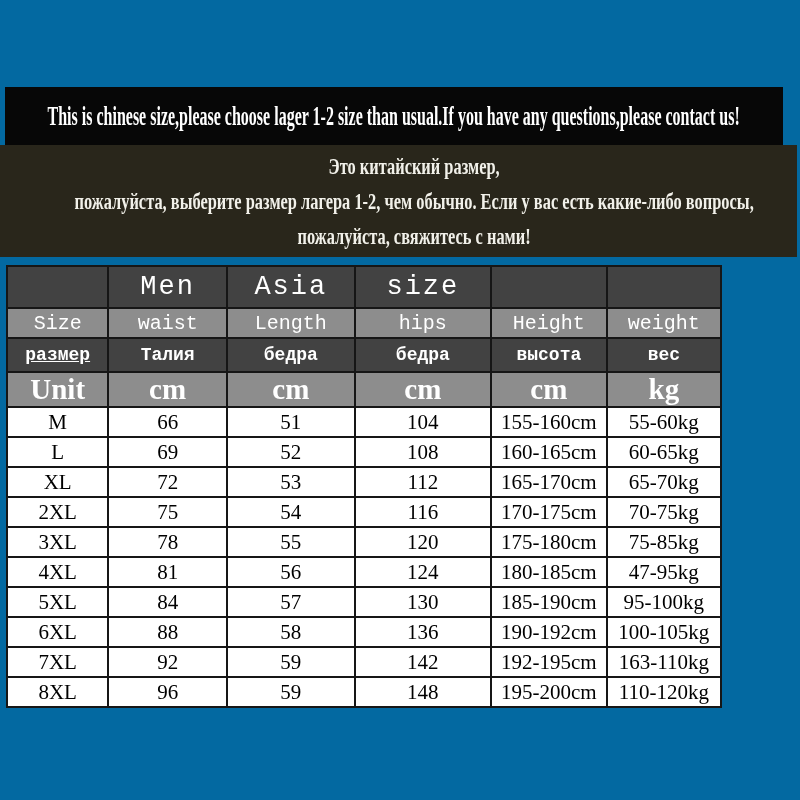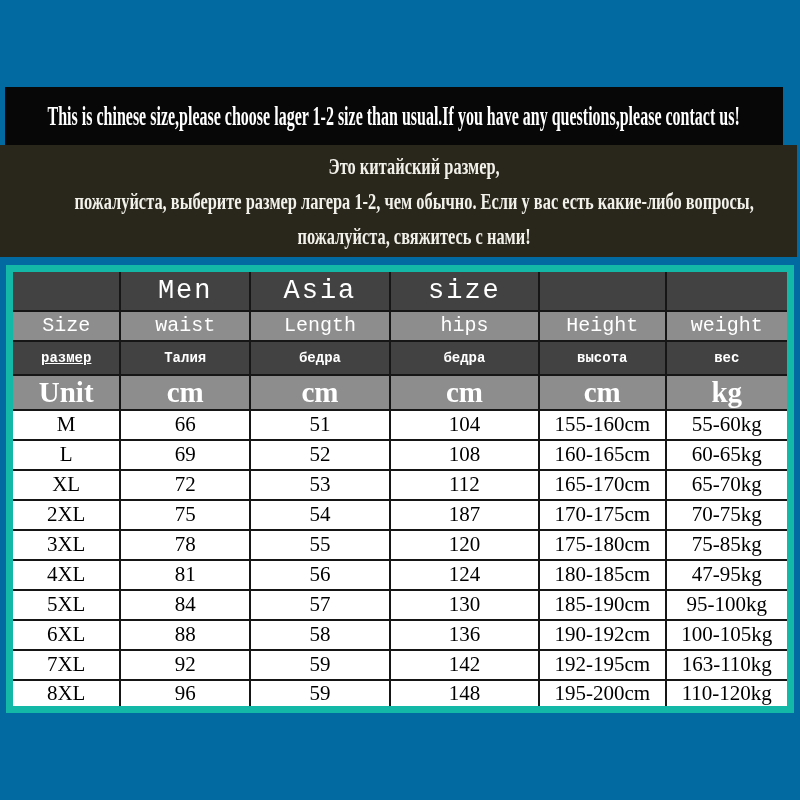--- a/index.html
+++ b/index.html
@@ -36,23 +36,23 @@
   }
   .banner-ru .lines{
     color:#f2f1ea;text-align:center;
     font-family:"Liberation Serif",serif;font-weight:bold;font-size:20px;
     line-height:31px;white-space:nowrap;
     transform:scale(0.82,1.12);transform-origin:center;
   }
 
   
   table.size-table{
-    position:absolute;left:6px;top:265px;width:788px;
+    position:absolute;left:6px;top:265px;width:716px;
     border-collapse:collapse;table-layout:fixed;
-    border:7px solid #14b8a6;
+    border:1px solid #14b8a6;
   }
   table.size-table td,table.size-table th{
     border:2px solid var(--border,#161616);
     text-align:center;vertical-align:middle;padding:0;
     font-weight:normal;overflow:hidden;white-space:nowrap;
   }
   tr.row-group th{
     height:42px;background:var(--header-dark-bg,#424242);
     color:var(--text-light,#fff);
     font-family:"Liberation Mono","DejaVu Sans Mono",monospace;
@@ -61,21 +61,21 @@
   tr.row-cols td{
     height:30px;background:var(--header-gray-bg,#8d8d8d);
     color:var(--text-light,#fff);
     font-family:"Liberation Mono","DejaVu Sans Mono",monospace;
     font-size:20px;
   }
   tr.row-ru td{
     height:34px;background:var(--header-dark-bg,#424242);
     color:var(--text-light,#fff);
     font-family:"Liberation Mono","DejaVu Sans Mono",monospace;
-    font-weight:bold;font-size:14px;
+    font-weight:bold;font-size:18px;
   }
   tr.row-ru td.u{text-decoration:underline;}
   tr.row-unit td{
     height:33px;background:var(--header-gray-bg,#8d8d8d);
     color:var(--text-light,#fff);
     font-family:"Liberation Serif",serif;font-weight:bold;font-size:29px;
   }
   tbody.data tr td{
     height:30px;background:#ffffff;color:var(--text-dark,#000);
     font-family:"Liberation Serif",serif;font-size:21px;
@@ -163,21 +163,21 @@
           <td>72</td>
           <td>53</td>
           <td>112</td>
           <td>165-170cm</td>
           <td>65-70kg</td>
         </tr>
         <tr>
           <td>2XL</td>
           <td>75</td>
           <td>54</td>
-          <td>187</td>
+          <td>116</td>
           <td>170-175cm</td>
           <td>70-75kg</td>
         </tr>
         <tr>
           <td>3XL</td>
           <td>78</td>
           <td>55</td>
           <td>120</td>
           <td>175-180cm</td>
           <td>75-85kg</td>

